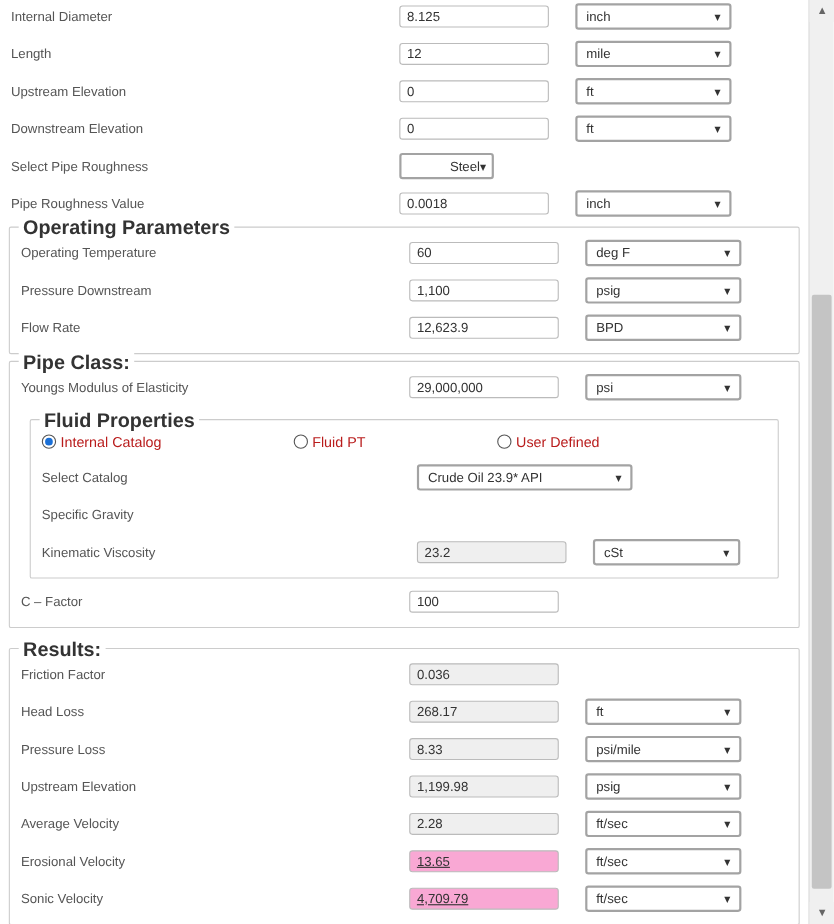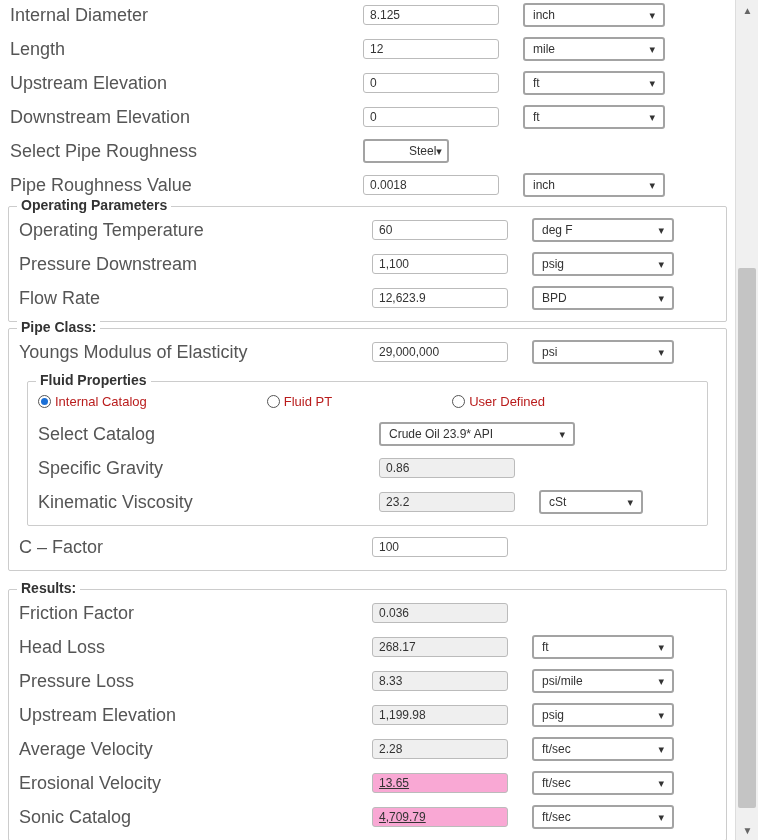--- a/index.html
+++ b/index.html
@@ -1,21 +1,21 @@
 <!DOCTYPE html>
 <html><head>
 <meta charset="utf-8">
 <style>
 * { box-sizing: border-box; margin: 0; padding: 0; }
 body { font-family: "Segoe UI", Arial, sans-serif; font-size: 13px; color: #333; background: #fff; width: 758px; height: 840px; overflow: hidden; position: relative; }
 .scroll-area { position: absolute; left: 0; top: 0; width: 735px; height: 840px; overflow: hidden; padding: 0 8px; }
 .form-section { border: 1px solid #ccc; border-radius: 2px; margin: 6px 0; padding: 8px 8px 4px 8px; position: relative; }
-.form-section .legend { position: absolute; top: -10px; left: 8px; background: #fff; padding: 0 4px; font-weight: 600; font-size: 14px; color: #333; }
+.form-section .legend { position: absolute; top: -10px; left: 8px; background: #fff; padding: 0 4px; font-weight: 600; font-size: 18px; color: #333; }
 .row { display: flex; align-items: center; min-height: 30px; margin-bottom: 4px; }
-.label { width: 355px; color: #555; font-size: 18px; padding-left: 2px; }
+.label { width: 355px; color: #555; font-size: 12px; padding-left: 2px; }
 .input-col { width: 160px; }
 .input-col input, .input-col .ro { width: 136px; height: 20px; border: 1px solid #bbb; border-radius: 3px; padding: 0 6px; font-size: 12px; color: #333; background: #fff; }
 .input-col .ro { background: #efefef; display: inline-flex; align-items: center; }
 .input-col .ro.green { background: #f9a8d4; text-decoration: underline; }
 .unit-col { width: 160px; }
 .select { width: 142px; height: 24px; border: 2px solid #a3a3a3; border-radius: 3px; background: #fff; display: inline-flex; align-items: center; justify-content: space-between; padding: 0 8px; font-size: 12px; color: #333; cursor: pointer; }
 .select .chev { font-size: 11px; color: #333; }
 .select.small { width: 86px; padding-left: 44px; }
 .select.wide { width: 196px; }
 .nested { margin-left: 10px; margin-right: 10px; }
@@ -143,26 +143,25 @@
       </div>
       <div class="row">
         <div class="label" style="width:343px;">Select Catalog</div>
         <div class="input-col" style="width:200px;"><div class="select wide">
               <span>Crude Oil 23.9* API</span>
               <span class="chev">▾</span>
             </div></div>
       </div>
       <div class="row">
         <div class="label" style="width:343px;">Specific Gravity</div>
-        <div class="input-col"><div class="ro">0.86</div></div>
       </div>
       <div class="row">
         <div class="label" style="width:343px;">Kinematic Viscosity</div>
         <div class="input-col"><div class="ro">23.2</div></div>
-        <div class="unit-col" style="width:150px;"><div class="select" style="width:104px;">
+        <div class="unit-col" style="width:150px;"><div class="select" style="width:134px;">
               <span>cSt</span>
               <span class="chev">▾</span>
             </div></div>
       </div>
     </div>
 
     <div class="row" style="margin-top:6px;">
       <div class="label">C – Factor</div>
       <div class="input-col"><input value="100" style=""></div>
     </div>
@@ -208,21 +207,21 @@
     </div>
     <div class="row">
       <div class="label">Erosional Velocity</div>
       <div class="input-col"><div class="ro green">13.65</div></div>
       <div class="unit-col"><div class="select">
             <span>ft/sec</span>
             <span class="chev">▾</span>
           </div></div>
     </div>
     <div class="row">
-      <div class="label">Sonic Catalog</div>
+      <div class="label">Sonic Velocity</div>
       <div class="input-col"><div class="ro green">4,709.79</div></div>
       <div class="unit-col"><div class="select">
             <span>ft/sec</span>
             <span class="chev">▾</span>
           </div></div>
     </div>
   </div>
 
 </div>
 

